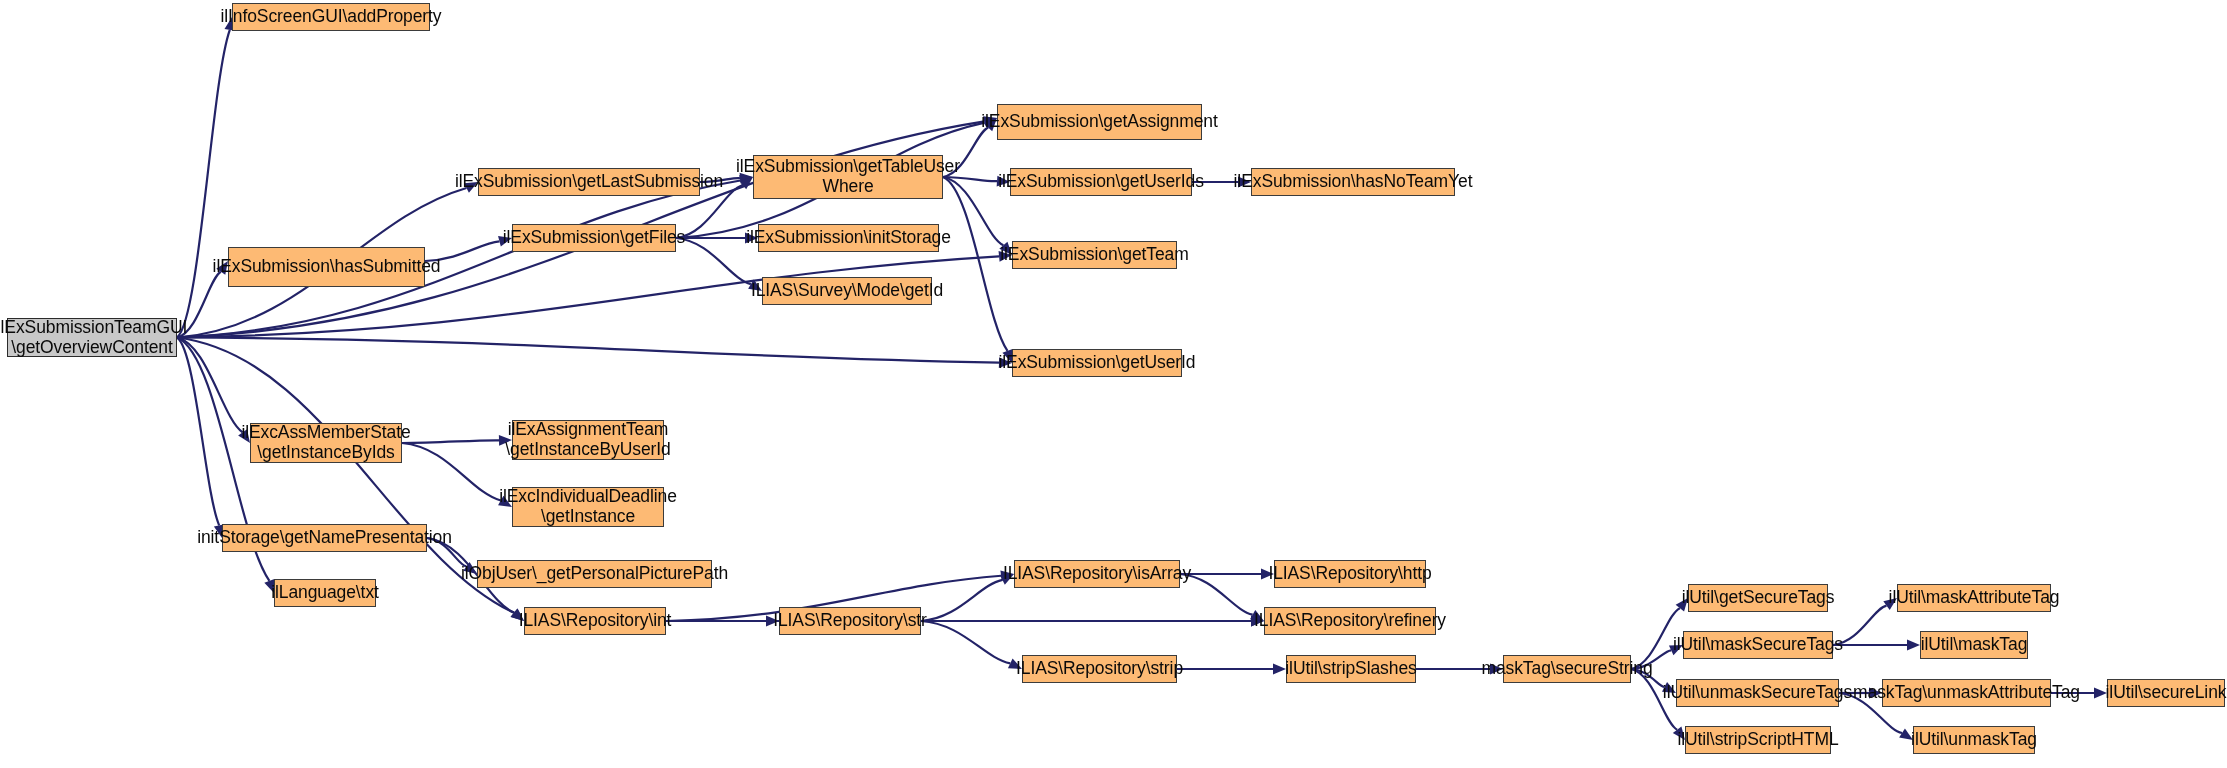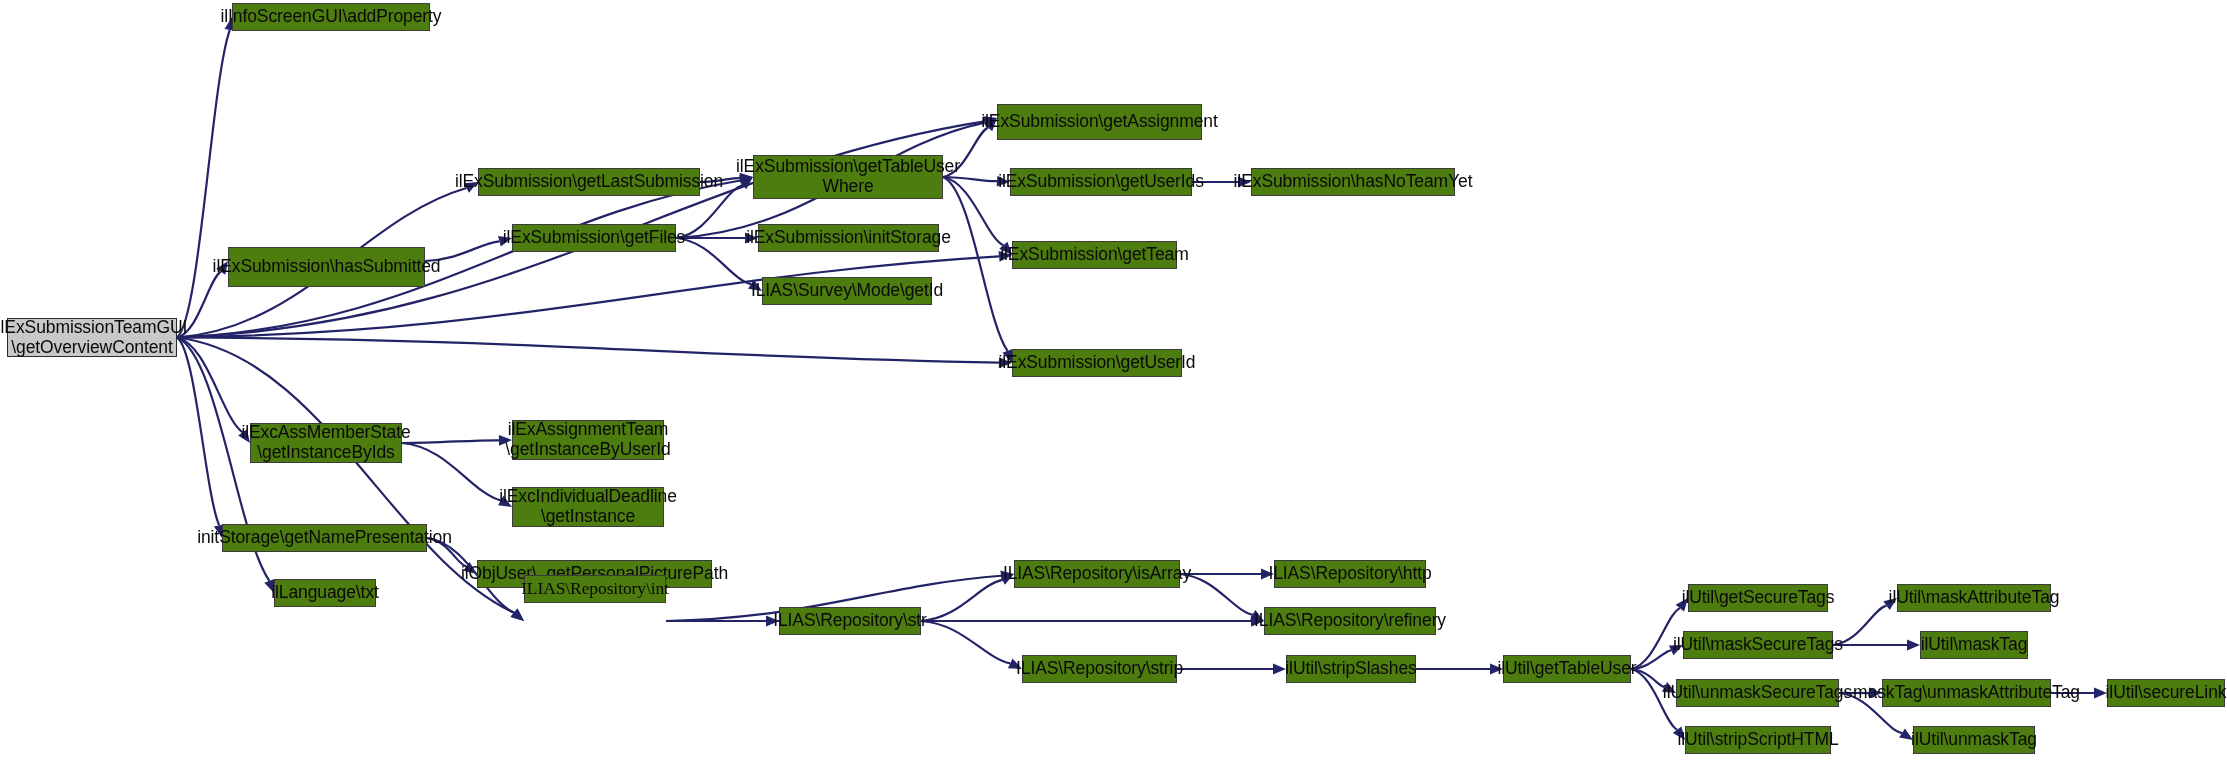--- a/index.html
+++ b/index.html
@@ -2,21 +2,21 @@
 <html><head>
 <meta charset="utf-8">
 <style>
   html,body{margin:0;padding:0;background:#ffffff;}
   #canvas{position:relative;width:2227px;height:768px;background:#ffffff;
           font-family:"Liberation Sans", sans-serif;}
   #graph-svg{position:absolute;left:0;top:0;width:2227px;height:768px;}
   .edge{fill:none;stroke:#232367;stroke-width:2.2;}
   .arrowhead{fill:#232367;}
   .node-box{position:absolute;box-sizing:border-box;border:1.6px solid #3b3b3b;
-            background:#4d7c0f;display:flex;align-items:center;justify-content:center;
+            background:#fdba74;display:flex;align-items:center;justify-content:center;
             text-align:center;line-height:1.12;color:#0a0a0a;font-size:17.5px;
             letter-spacing:-0.1px;white-space:pre-line;}
   .node-box.root{background:#c8c8c8;border-color:#2b2b2b;}
 </style>
 </head>
 <body>
 
 <div id="canvas">
   <svg id="graph-svg" viewBox="0 0 2227 768" preserveAspectRatio="none">
       <path class="edge" d="M 177 337.5 C 200.1 319.5, 211.1 83, 229.80125123942764 29.812708686608055"></path>
@@ -128,28 +128,28 @@
       <div class="node-box" style="left: 1012px; top: 349px; width: 170px; height: 28px;"><span>ilExSubmission\getUserId</span></div>
       <div class="node-box" style="left: 250px; top: 423px; width: 152px; height: 40px;"><span>ilExcAssMemberState
 \getInstanceByIds</span></div>
       <div class="node-box" style="left: 512px; top: 420px; width: 152px; height: 40px;"><span>ilExAssignmentTeam
 \getInstanceByUserId</span></div>
       <div class="node-box" style="left: 512px; top: 487px; width: 152px; height: 40px;"><span>ilExcIndividualDeadline
 \getInstance</span></div>
       <div class="node-box" style="left: 222px; top: 524px; width: 205px; height: 28px;"><span>initStorage\getNamePresentation</span></div>
       <div class="node-box" style="left: 477px; top: 560px; width: 235px; height: 28px;"><span>ilObjUser\_getPersonalPicturePath</span></div>
       <div class="node-box" style="left: 274px; top: 579px; width: 102px; height: 28px;"><span>ilLanguage\txt</span></div>
-      <div class="node-box" style="left: 524px; top: 575px; width: 142px; height: 28px; font-family: Liberation Serif, serif;"><span>ILIAS\Repository\int</span></div>
+      <div class="node-box" style="left: 524px; top: 607px; width: 142px; height: 28px;"><span>ILIAS\Repository\int</span></div>
       <div class="node-box" style="left: 779px; top: 607px; width: 142px; height: 28px;"><span>ILIAS\Repository\str</span></div>
       <div class="node-box" style="left: 1014px; top: 560px; width: 166px; height: 28px;"><span>ILIAS\Repository\isArray</span></div>
       <div class="node-box" style="left: 1274px; top: 560px; width: 152px; height: 28px;"><span>ILIAS\Repository\http</span></div>
       <div class="node-box" style="left: 1264px; top: 607px; width: 172px; height: 28px;"><span>ILIAS\Repository\refinery</span></div>
       <div class="node-box" style="left: 1022px; top: 655px; width: 155px; height: 28px;"><span>ILIAS\Repository\strip</span></div>
       <div class="node-box" style="left: 1286px; top: 655px; width: 130px; height: 28px;"><span>ilUtil\stripSlashes</span></div>
-      <div class="node-box" style="left: 1503px; top: 655px; width: 128px; height: 28px;"><span>ilUtil\getTableUser</span></div>
+      <div class="node-box" style="left: 1503px; top: 655px; width: 128px; height: 28px;"><span>maskTag\secureString</span></div>
       <div class="node-box" style="left: 1688px; top: 584px; width: 140px; height: 28px;"><span>ilUtil\getSecureTags</span></div>
       <div class="node-box" style="left: 1683px; top: 631px; width: 150px; height: 28px;"><span>ilUtil\maskSecureTags</span></div>
       <div class="node-box" style="left: 1676px; top: 679px; width: 163px; height: 28px;"><span>ilUtil\unmaskSecureTags</span></div>
       <div class="node-box" style="left: 1685px; top: 726px; width: 146px; height: 28px;"><span>ilUtil\stripScriptHTML</span></div>
       <div class="node-box" style="left: 1897px; top: 584px; width: 154px; height: 28px;"><span>ilUtil\maskAttributeTag</span></div>
       <div class="node-box" style="left: 1920px; top: 631px; width: 108px; height: 28px;"><span>ilUtil\maskTag</span></div>
       <div class="node-box" style="left: 1882px; top: 679px; width: 169px; height: 28px;"><span>maskTag\unmaskAttributeTag</span></div>
       <div class="node-box" style="left: 1913px; top: 726px; width: 122px; height: 28px;"><span>ilUtil\unmaskTag</span></div>
       <div class="node-box" style="left: 2107px; top: 679px; width: 118px; height: 28px;"><span>ilUtil\secureLink</span></div>
     </div>

